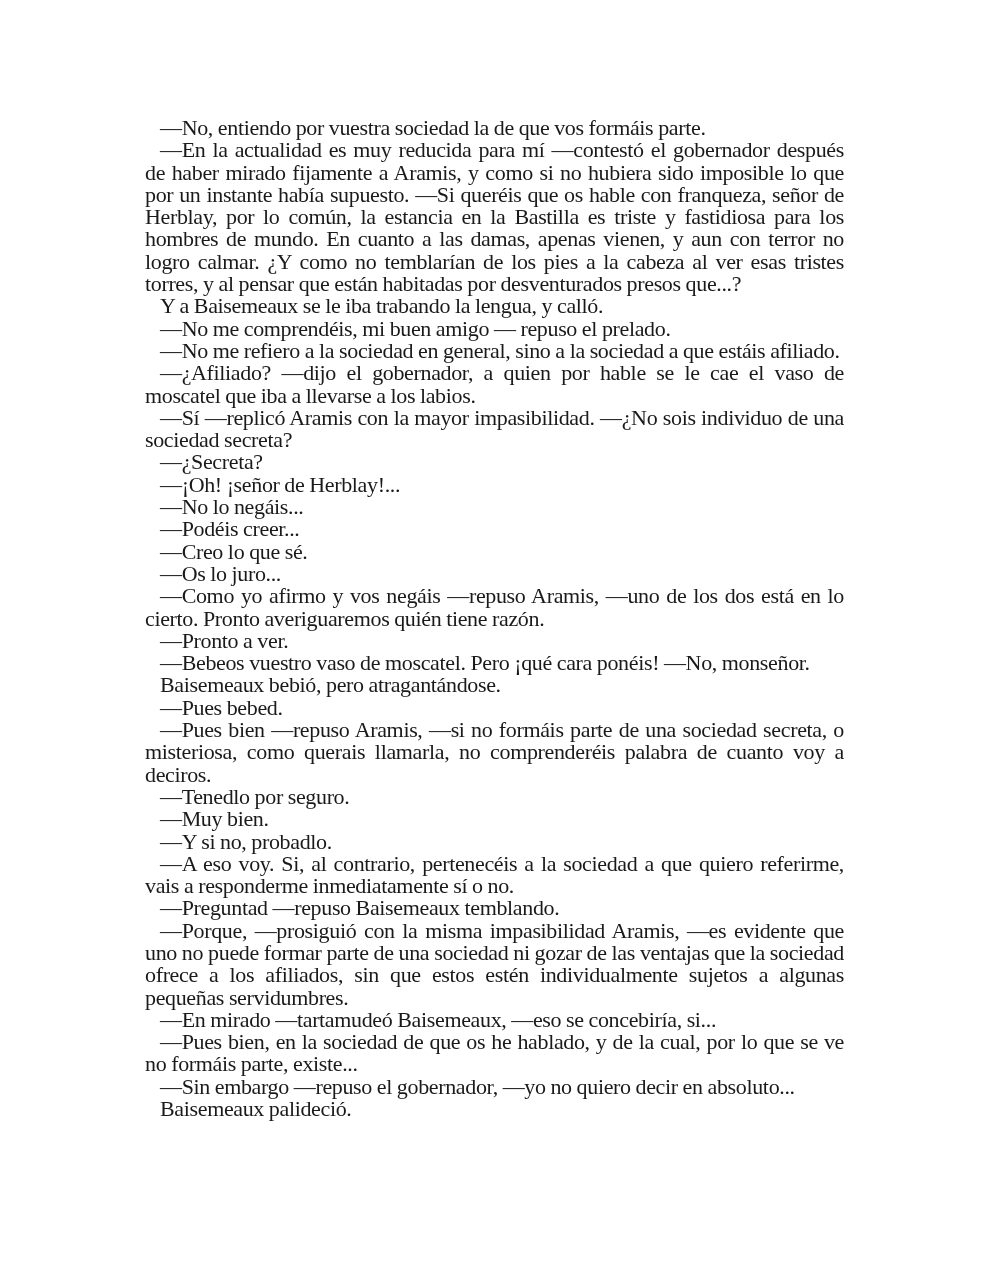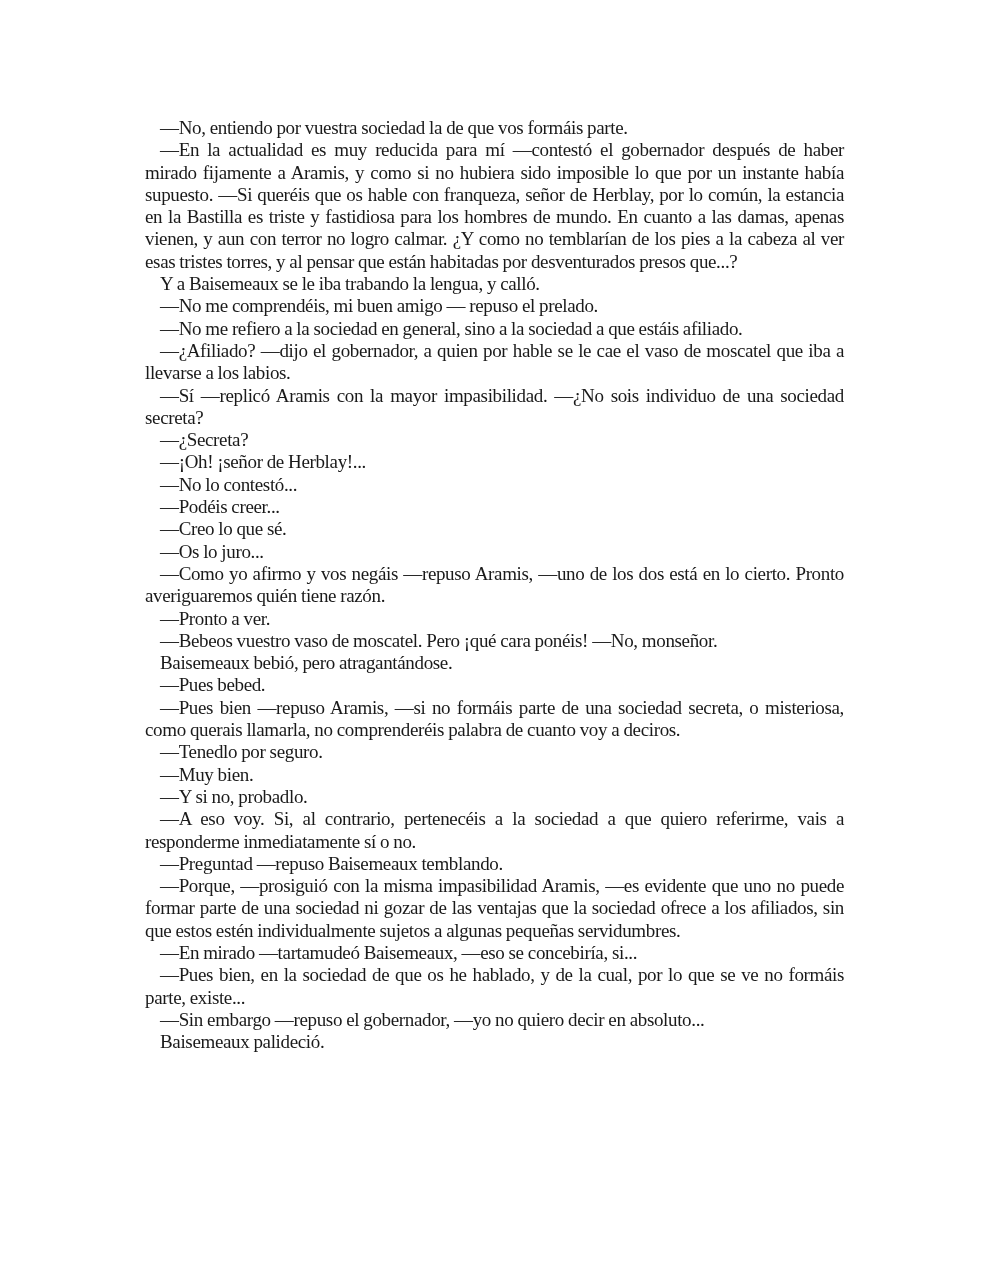--- a/index.html
+++ b/index.html
@@ -12,21 +12,21 @@
       height: 1280px;
       position: relative;
       overflow: hidden;
     }
     .page {
       position: absolute;
       left: 145px;
       top: 117px;
       width: 699px;
       font-family: "Liberation Serif", "DejaVu Serif", serif;
-      font-size: 19px;
+      font-size: 22px;
       line-height: 22.3px;
       color: #1a1a1a;
       letter-spacing: -0.35px;
       word-spacing: -0.3px;
     }
     .para {
       margin: 0;
       text-indent: 15px;
       text-align: justify;
       hyphens: manual;
@@ -38,21 +38,21 @@
 <div class="page">
   <p class="para">—No, entiendo por vuestra sociedad la de que vos formáis parte.</p>
   <p class="para">—En la actualidad es muy reducida para mí —contestó el gobernador después de haber mirado fijamente a Aramis, y como si no hubiera sido imposible lo que por un instante había supuesto. —Si queréis que os hable con franqueza, señor de Herblay, por lo común, la estancia en la Bastilla es triste y fastidiosa para los hombres de mundo. En cuanto a las damas, apenas vienen, y aun con terror no logro calmar. ¿Y como no temblarían de los pies a la cabeza al ver esas tristes torres, y al pensar que están habitadas por desventura­dos presos que...?</p>
   <p class="para">Y a Baisemeaux se le iba trabando la lengua, y calló.</p>
   <p class="para">—No me comprendéis, mi buen amigo — repuso el prelado.</p>
   <p class="para">—No me refiero a la sociedad en general, sino a la sociedad a que estáis afiliado.</p>
   <p class="para">—¿Afiliado? —dijo el gobernador, a quien por hable se le cae el vaso de moscatel que iba a llevarse a los labios.</p>
   <p class="para">—Sí —replicó Aramis con la mayor impasibilidad. —¿No sois individuo de una socie­dad secreta?</p>
   <p class="para">—¿Secreta?</p>
   <p class="para">—¡Oh! ¡señor de Herblay!...</p>
-  <p class="para">—No lo contestó...</p>
+  <p class="para">—No lo negáis...</p>
   <p class="para">—Podéis creer...</p>
   <p class="para">—Creo lo que sé.</p>
   <p class="para">—Os lo juro...</p>
   <p class="para">—Como yo afirmo y vos negáis —repuso Aramis, —uno de los dos está en lo cierto. Pronto averiguaremos quién tiene razón.</p>
   <p class="para">—Pronto a ver.</p>
   <p class="para">—Bebeos vuestro vaso de moscatel. Pero ¡qué cara ponéis! —No, monseñor.</p>
   <p class="para">Baisemeaux bebió, pero atragantándose.</p>
   <p class="para">—Pues bebed.</p>
   <p class="para">—Pues bien —repuso Aramis, —si no formáis parte de una sociedad secreta, o miste­riosa, como querais llamarla, no comprenderéis palabra de cuanto voy a deciros.</p>
   <p class="para">—Tenedlo por seguro.</p>

